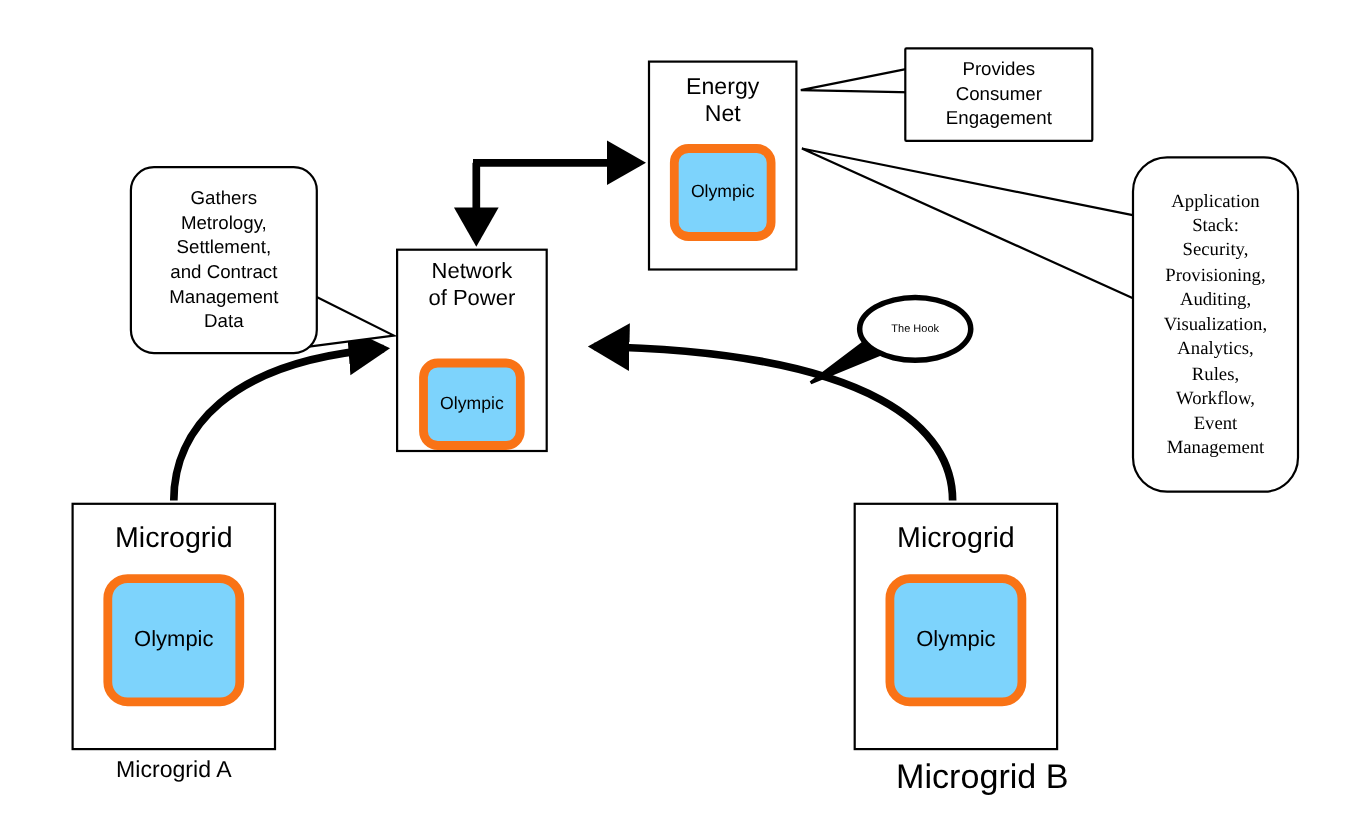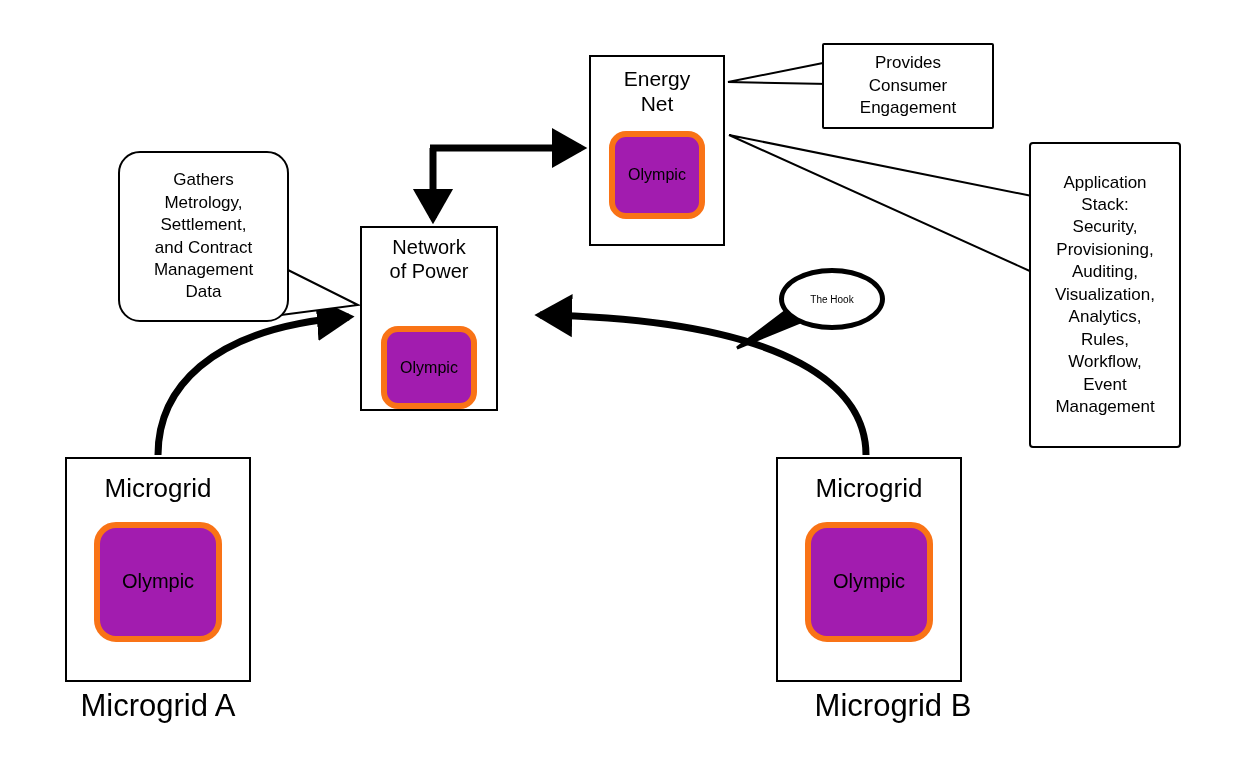--- a/index.html
+++ b/index.html
@@ -36,22 +36,22 @@
     align-items: center;
   }
   .node-title {
     text-align: center;
     line-height: 1.18;
     color: #000000;
     white-space: pre-line;
   }
   .inner-chip {
     box-sizing: border-box;
-    border: 6px solid #f97316;
-    background: #a21caf;
+    border: 8px solid #f97316;
+    background: #7dd3fc;
     display: flex;
     align-items: center;
     justify-content: center;
     text-align: center;
     color: #000000;
   }
   .ext-label {
     position: absolute;
     text-align: center;
     color: #000000;
@@ -97,30 +97,30 @@
   #node-microgrid-a { left: 65px; top: 457px; width: 186px; height: 225px; }
   #node-microgrid-a .node-title { margin-top: 14px; font-size: 26px; }
   #node-microgrid-a .inner-chip { width: 128px; height: 120px; border-radius: 22px;
       margin-top: 18px; font-size: 20px; }
 
   #node-microgrid-b { left: 776px; top: 457px; width: 186px; height: 225px; }
   #node-microgrid-b .node-title { margin-top: 14px; font-size: 26px; }
   #node-microgrid-b .inner-chip { width: 128px; height: 120px; border-radius: 22px;
       margin-top: 18px; font-size: 20px; }
 
-  #label-microgrid-a { left: 65px; top: 688px; width: 186px; font-size: 31px; }
+  #label-microgrid-a { left: 65px; top: 688px; width: 186px; font-size: 21px; }
   #label-microgrid-b { left: 800px; top: 688px; width: 186px; font-size: 31px; }
 
   
   #callout-gathers { left: 118px; top: 151px; width: 171px; height: 171px;
       border-radius: 22px; font-size: 17px; padding: 4px 16px; }
   #callout-provides { left: 822px; top: 43px; width: 172px; height: 86px;
       border-radius: 2px; font-size: 17px; padding: 2px 6px; }
   #callout-appstack { left: 1029px; top: 142px; width: 152px; height: 306px;
-      border-radius: 4px; font-size: 17px; padding: 4px 4px; }
+      border-radius: 32px; font-size: 17px; padding: 4px 4px; font-family: Liberation Serif, serif; }
   #bubble-hook { left: 779px; top: 268px; width: 106px; height: 62px; font-size: 10px; }
 </style>
 </head>
 <body>
 
 <div id="canvas">
 
   <svg id="wires" viewBox="0 0 1240 759" xmlns="http://www.w3.org/2000/svg">
     <defs>
       <marker id="ah-thick" markerWidth="7" markerHeight="7" refX="4.6" refY="3.5" orient="auto" markerUnits="strokeWidth">

